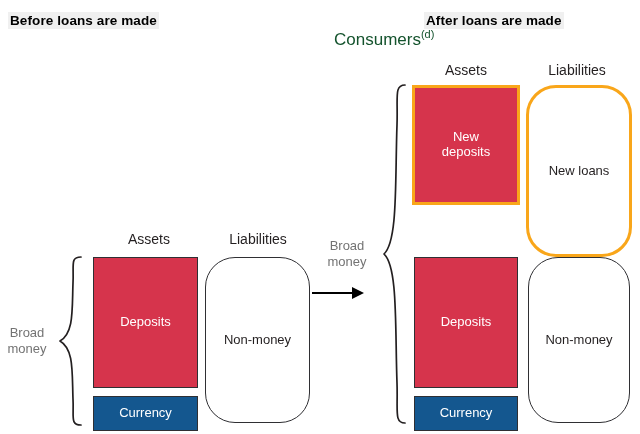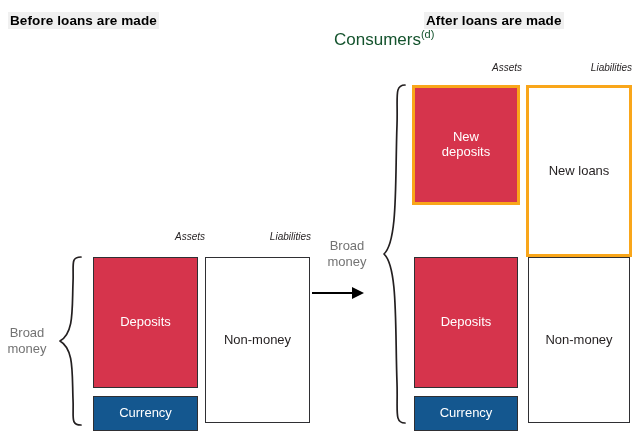--- a/index.html
+++ b/index.html
@@ -42,25 +42,24 @@
   }
   #sector-heading .footnote {
     font-size: 11px;
     vertical-align: super;
     line-height: 0;
   }
 
   
   .col-header {
     position: absolute;
-    font-size: 10px;
+    font-size: 14px;
     color: #231f20;
     white-space: nowrap;
-    text-align: right;
-    font-style: italic;
+    text-align: center;
   }
 
   
   .bar-box {
     position: absolute;
     box-sizing: border-box;
     display: flex;
     align-items: center;
     justify-content: center;
     text-align: center;
@@ -68,21 +67,21 @@
   .seg-label {
     font-size: 13px;
     line-height: 1.15;
     white-space: pre-line;
   }
   .dark-edge   { border: 1.6px solid #2f2f33; }
   .orange-edge { border: 3px solid #f9a61a; }
 
   .fill-red   { background: #d6344c; }
   .fill-blue  { background: #14578f; margin-top: 8px; }
-  .fill-white { background: #ffffff; }
+  .fill-white { background: #ffffff; border-radius: 30px; }
 
   .text-white { color: #ffffff; }
   .text-dark  { color: #231f20; }
 
   
   .brace { position: absolute; }
   .brace-label {
     position: absolute;
     font-size: 13px;
     color: #737373;

